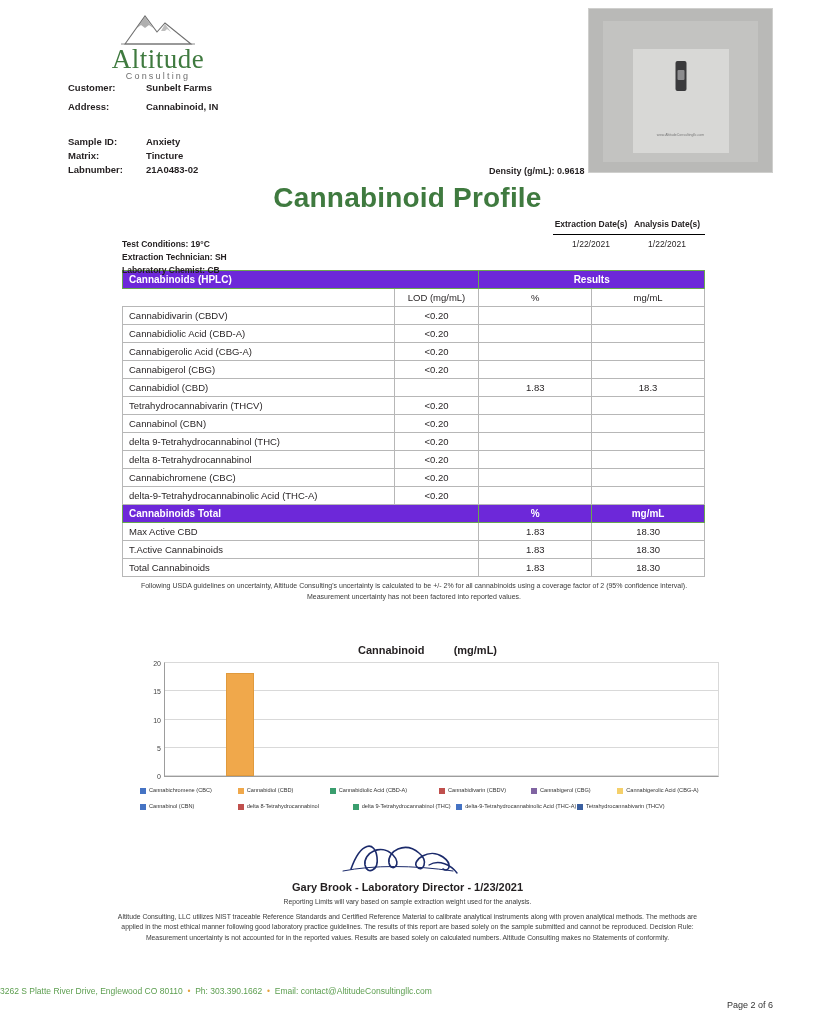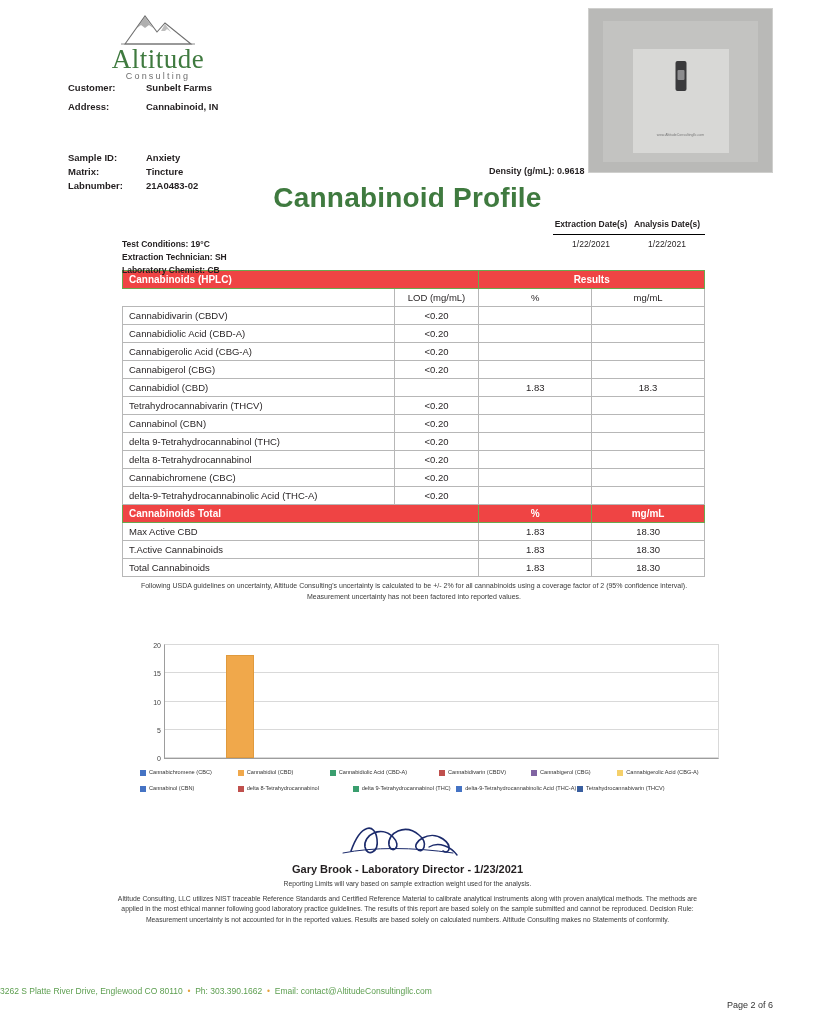--- a/index.html
+++ b/index.html
@@ -54,21 +54,21 @@
     top: 82px;
     font-size: 9.5px;
   }
   .cust-row { display: flex; margin-bottom: 8px; }
   .cust-label { width: 78px; font-weight: bold; }
   .cust-value { font-weight: bold; }
 
   .sample-block {
     position: absolute;
     left: 68px;
-    top: 152px;
+    top: 136px;
     font-size: 9.5px;
   }
   .sample-row { display: flex; margin-bottom: 3px; }
   .sample-label { width: 78px; font-weight: bold; }
   .sample-value { font-weight: bold; }
 
   .photo {
     position: absolute;
     right: 42px;
     top: 8px;
@@ -182,21 +182,21 @@
     font-size: 9.5px;
   }
   .tbl td, .tbl th {
     border: 1px solid #b7b7b7;
     padding: 3px 6px;
     text-align: left;
     font-weight: normal;
     height: 18px;
   }
   .tbl .green {
-    background: #ef4444;
+    background: #6d28d9;
     color: #ffffff;
     font-weight: bold;
     font-size: 10px;
     border-color: #6aa84f;
   }
   .tbl .c-name { width: 272px; }
   .tbl .c-lod  { width: 85px; text-align: center; }
   .tbl .c-pct  { width: 113px; text-align: center; }
   .tbl .c-mg   { width: 113px; text-align: center; }
   .tbl .hdr-sub { text-align: center; font-weight: normal; }
@@ -489,20 +489,24 @@
         <td colspan="2">Total Cannabinoids</td>
         <td class="c-pct">1.83</td>
         <td class="c-mg">18.30</td>
       </tr>
     </tbody>
   </table>
 
   <div class="disclaimer">Following USDA guidelines on uncertainty, Altitude Consulting's uncertainty is calculated to be +/- 2% for all cannabinoids using a coverage factor of 2 (95% confidence interval). Measurement uncertainty has not been factored into reported values.</div>
 
   <div class="chart-wrap">
+    <div class="chart-title">
+      <span>Cannabinoid</span>
+      <span class="unit">(mg/mL)</span>
+    </div>
     <div class="plot" id="plot">
         <div class="gridline" style="bottom: 0%;">
           <span class="ytick">0</span>
         </div>
         <div class="gridline" style="bottom: 25%;">
           <span class="ytick">5</span>
         </div>
         <div class="gridline" style="bottom: 50%;">
           <span class="ytick">10</span>
         </div>

